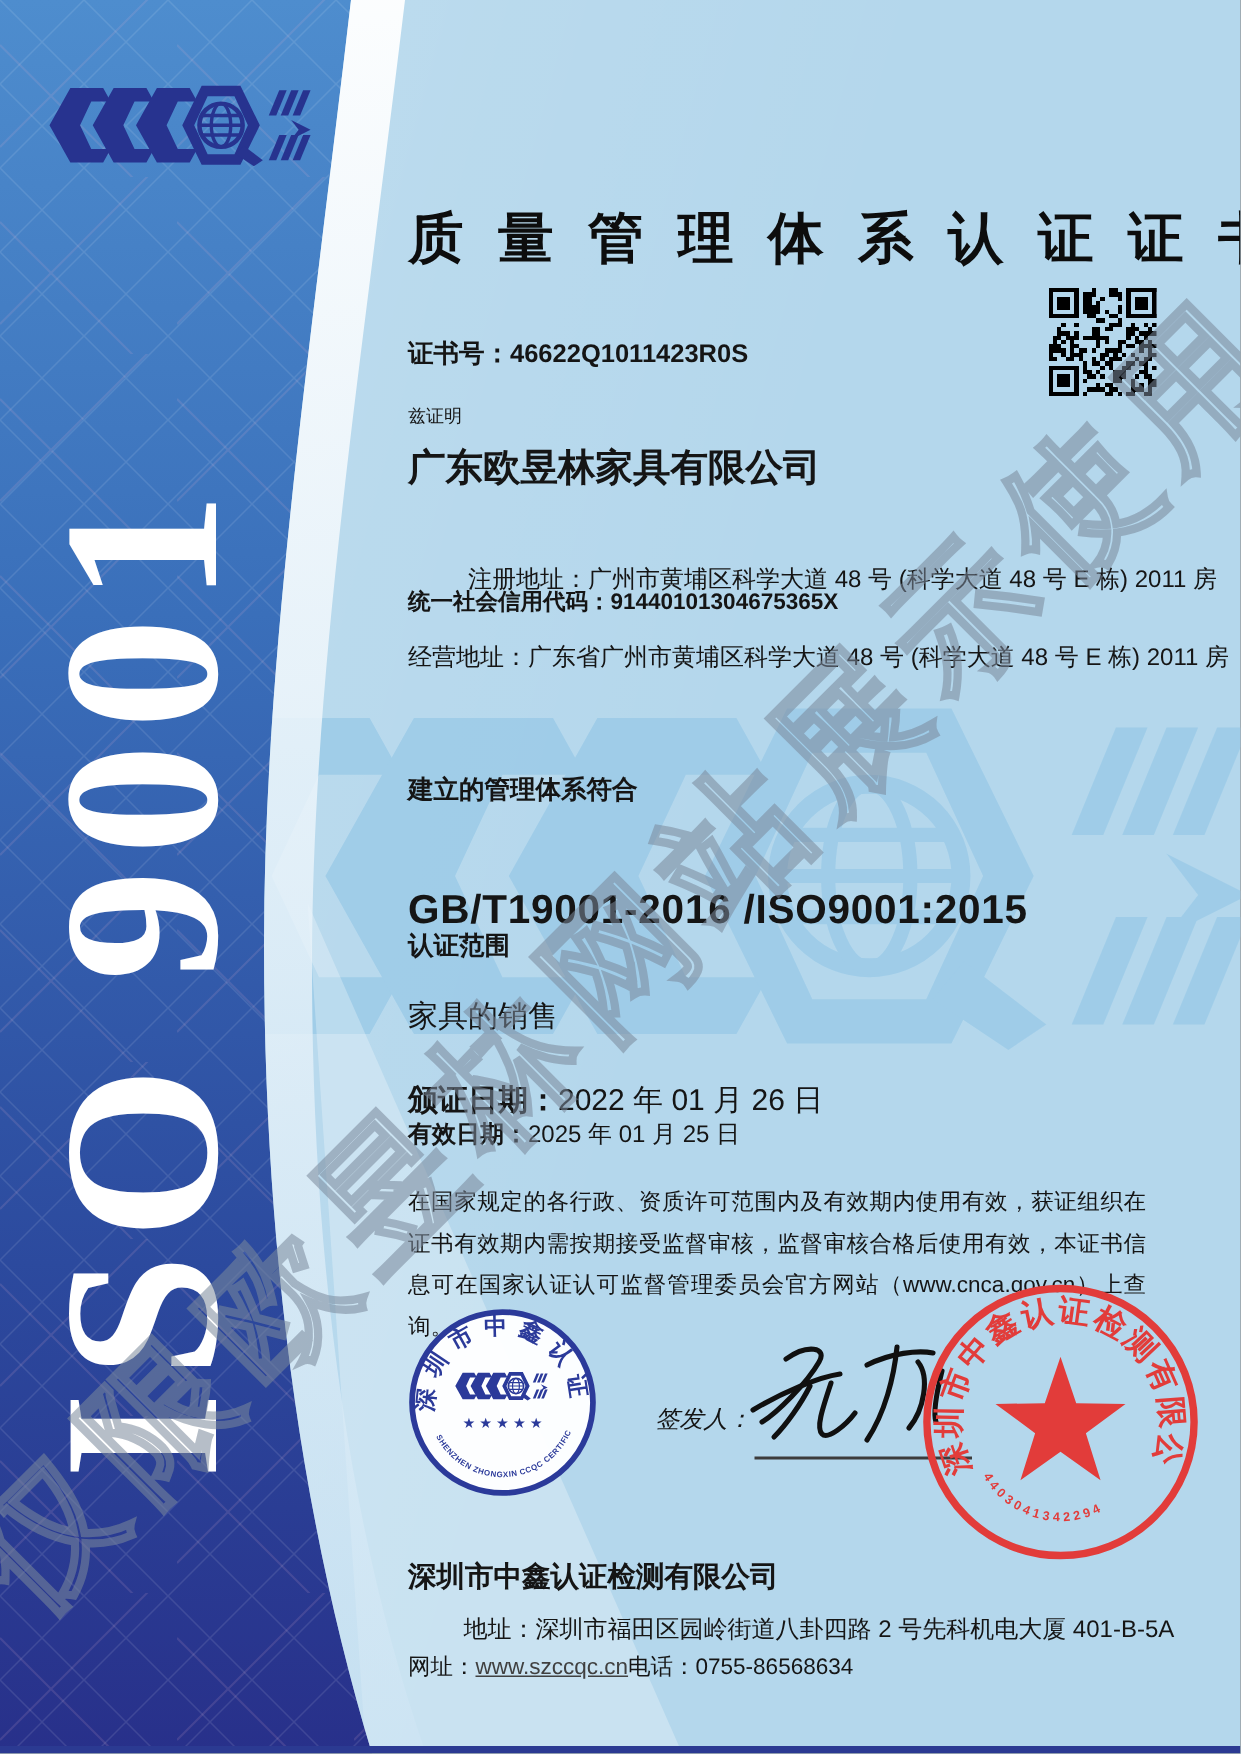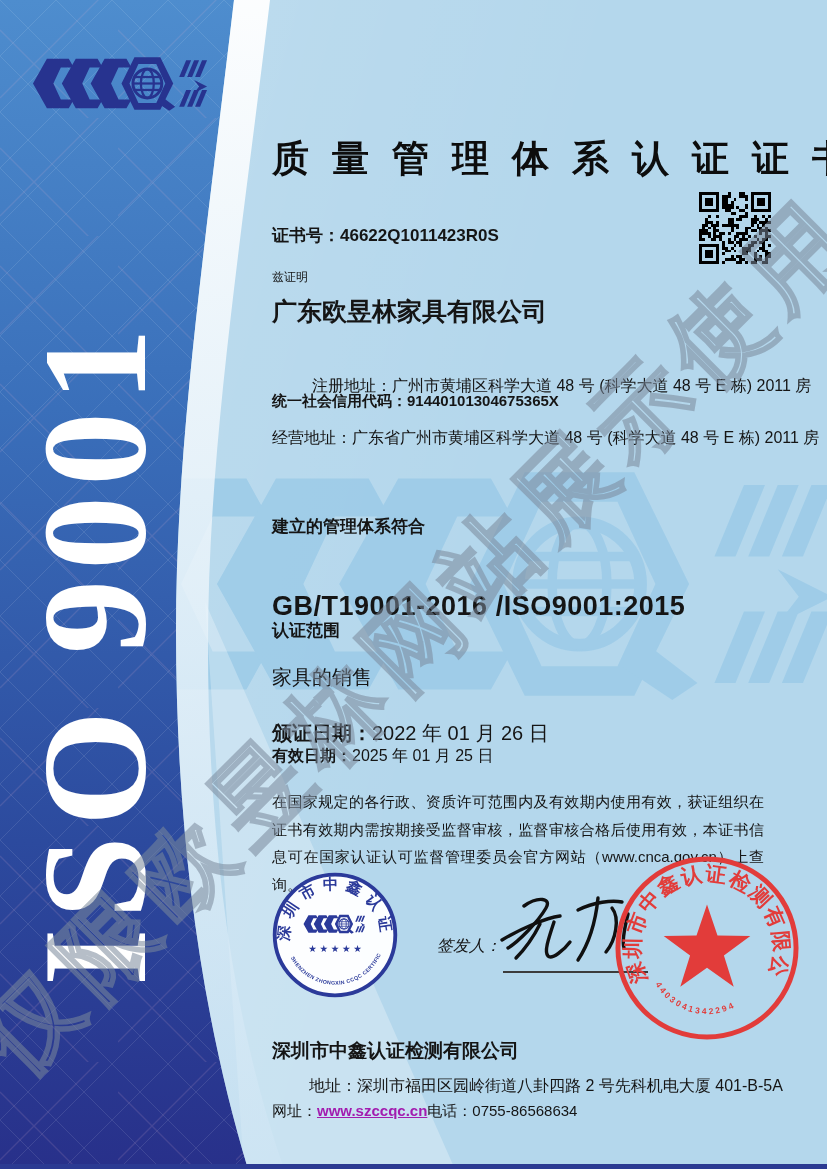--- a/index.html
+++ b/index.html
@@ -41,21 +41,21 @@
   .legal{top:788px; width:492px; font-size:15px; line-height:1.84; white-space:normal; text-align:justify;}
   .qr{left:699px; top:192px;}
   .stamp-blue{left:268px; top:868px;}
   .issuer-label{left:437px; top:936px; font-size:16px;font-style:italic;}
   .sig{left:494px; top:884px;}
   .sig-line{left:503px; top:971px; width:145px; height:2px; background:#3c3c3c;}
   .seal-red{left:613px; top:854px;}
   .f-company{top:1038px; font-size:19px; font-weight:800;}
   .f-addr{top:1076px; font-size:16px;margin-left:37px;}
   .f-web{top:1102px; font-size:15px;}
-  .f-web a{color:#a21caf; text-decoration:underline; font-weight:700;}
+  .f-web a{color:#404040; text-decoration:underline; font-weight:400;}
   .f-phone{}
   #wm-text{
     position:absolute; left:-212px; top:572px; width:1260px; z-index:4;
     transform:rotate(-45deg); text-align:center; pointer-events:none;
     font-size:95px; font-weight:700; letter-spacing:13px; white-space:nowrap;
     color:transparent; -webkit-text-stroke:2.5px rgba(122,136,154,.55);
   }
 </style>
 </head>
 <body>

